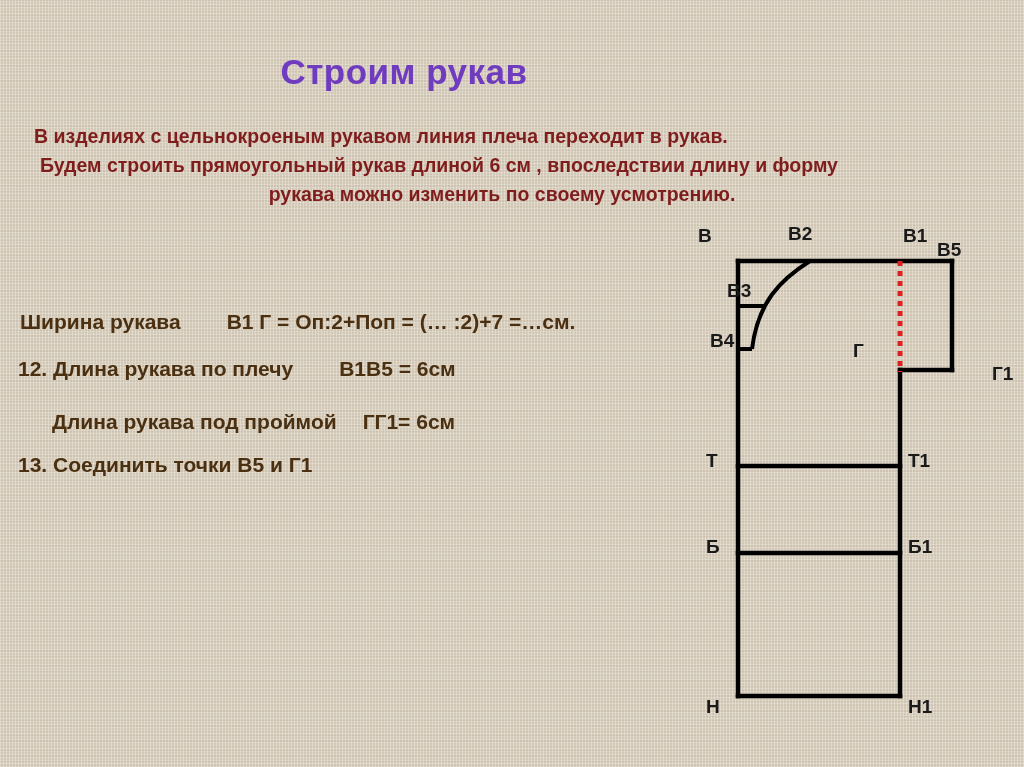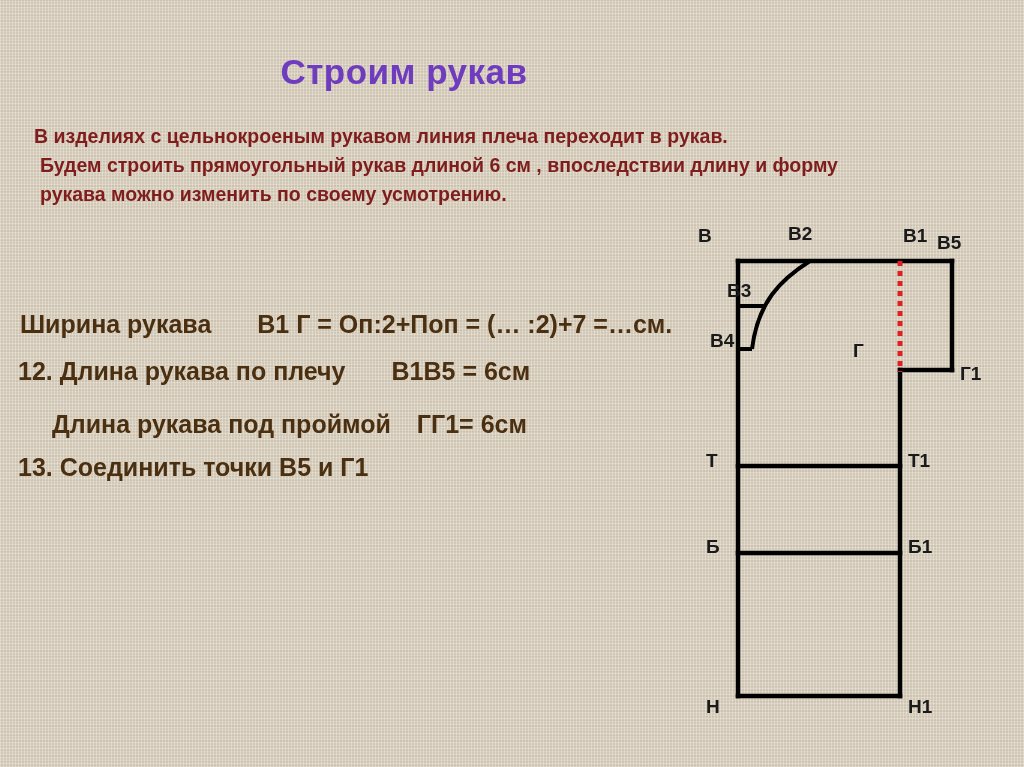--- a/index.html
+++ b/index.html
@@ -42,28 +42,28 @@
     top: 122px;
     left: 34px;
     width: 930px;
     color: #7f1d1d;
     font-size: 19.5px;
     font-weight: bold;
     line-height: 29px;
   }
   #intro .line { white-space: nowrap; }
   #intro .line.l2 { padding-left: 6px; }
-  #intro .line.l3 { padding-left: 6px; }
+  #intro .line.l3 { padding-left: 6px; text-align: center; }
 
   
   .left-block {
     position: absolute;
     left: 20px;
     color: #4a2f10;
-    font-size: 25px;
+    font-size: 21px;
     font-weight: bold;
     white-space: nowrap;
   }
   #txt-width   { top: 310px; left: 20px; }
   #txt-item12  { top: 357px; left: 18px; }
   #txt-item12b { top: 410px; left: 52px; text-align: right; }
   #txt-item13  { top: 453px; left: 18px; }
 
   .gap-s { display:inline-block; width: 26px; }
   .gap-m { display:inline-block; width: 46px; }
@@ -140,25 +140,25 @@
       <line x1="78" y1="88" x2="106" y2="88" stroke="#000" stroke-width="4"></line>
 
       <line x1="78" y1="131" x2="92" y2="131" stroke="#000" stroke-width="4"></line>
 
       <line x1="240" y1="43" x2="240" y2="154" stroke="#e02020" stroke-width="5" stroke-dasharray="5 5"></line>
     </svg>
 
     <span class="lbl" style="left:38px;  top:7px;">В</span>
     <span class="lbl" style="left:128px; top:5px;text-align:center;">В2</span>
     <span class="lbl" style="left:219px; top:7px;padding-left:24px;">В1</span>
-    <span class="lbl" style="left:277px; top:14px;text-align:center;">В5</span>
+    <span class="lbl" style="left:277px; top:21px;text-align:center;">В5</span>
     <span class="lbl" style="left:27px;  top:62px;padding-left:40px;">В3</span>
     <span class="lbl" style="left:27px;  top:112px;padding-left:23px;">В4</span>
     <span class="lbl" style="left:193px; top:122px;">Г</span>
-    <span class="lbl" style="left:300px; top:145px;">Г1</span>
+    <span class="lbl" style="left:300px; top:145px;padding-left:32px;">Г1</span>
     <span class="lbl" style="left:46px;  top:232px;">Т</span>
     <span class="lbl" style="left:248px; top:232px;">Т1</span>
     <span class="lbl" style="left:46px;  top:318px;">Б</span>
     <span class="lbl" style="left:248px; top:318px;">Б1</span>
     <span class="lbl" style="left:46px;  top:478px;">Н</span>
     <span class="lbl" style="left:248px; top:478px;">Н1</span>
   </div>
 
 </div>
 

